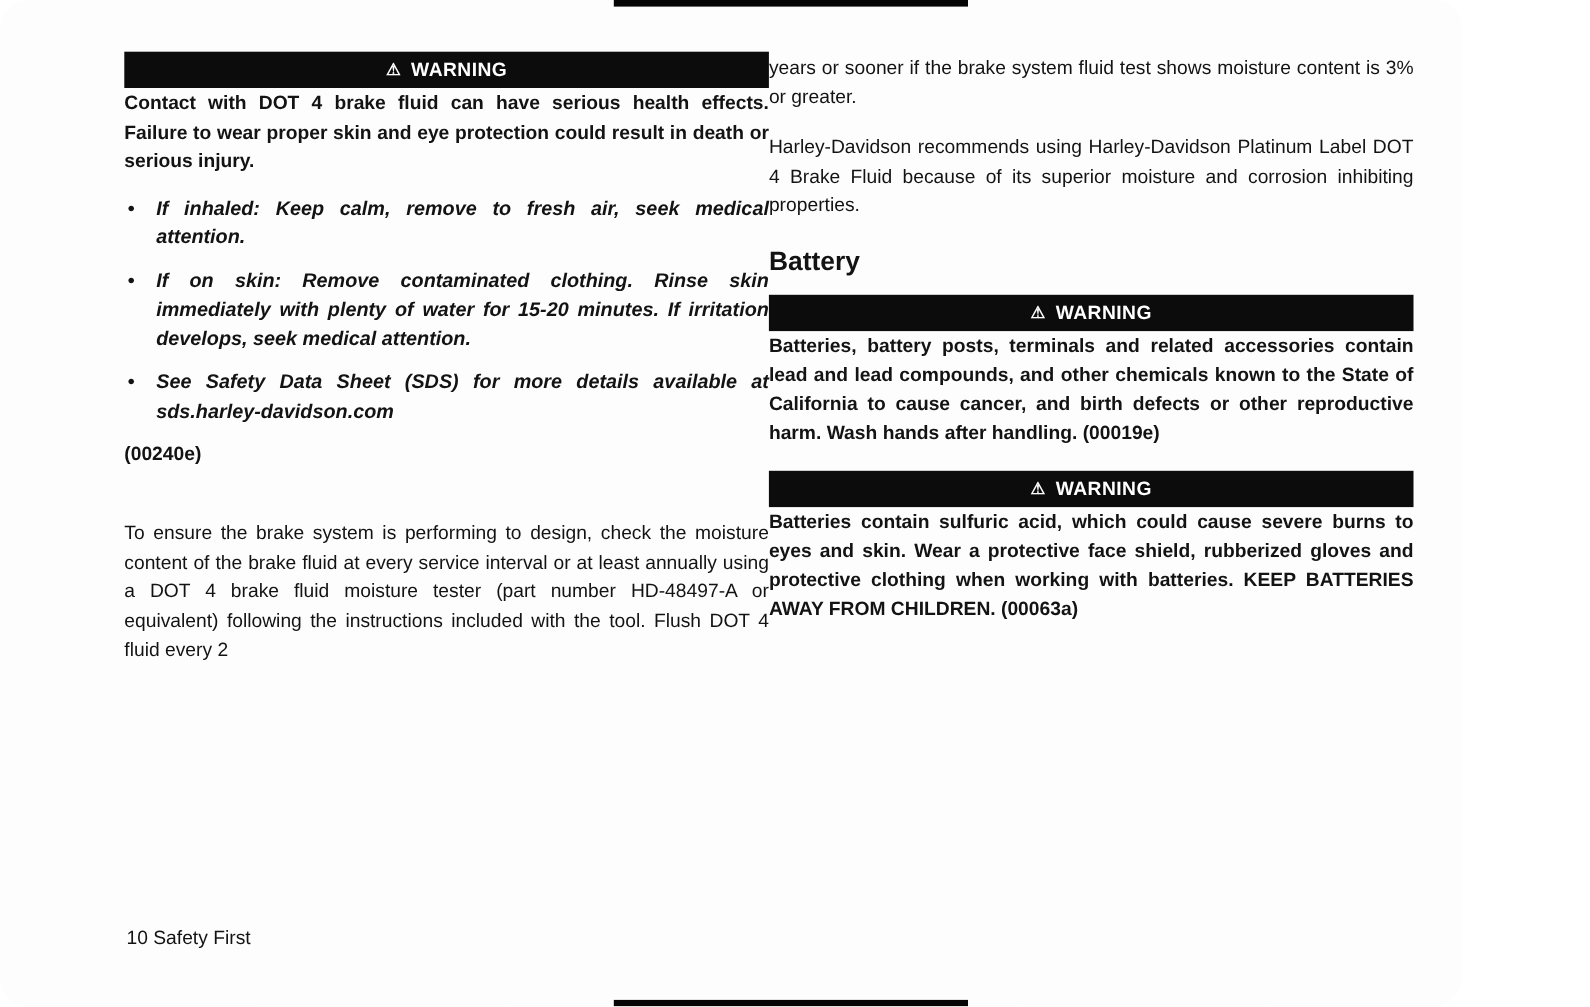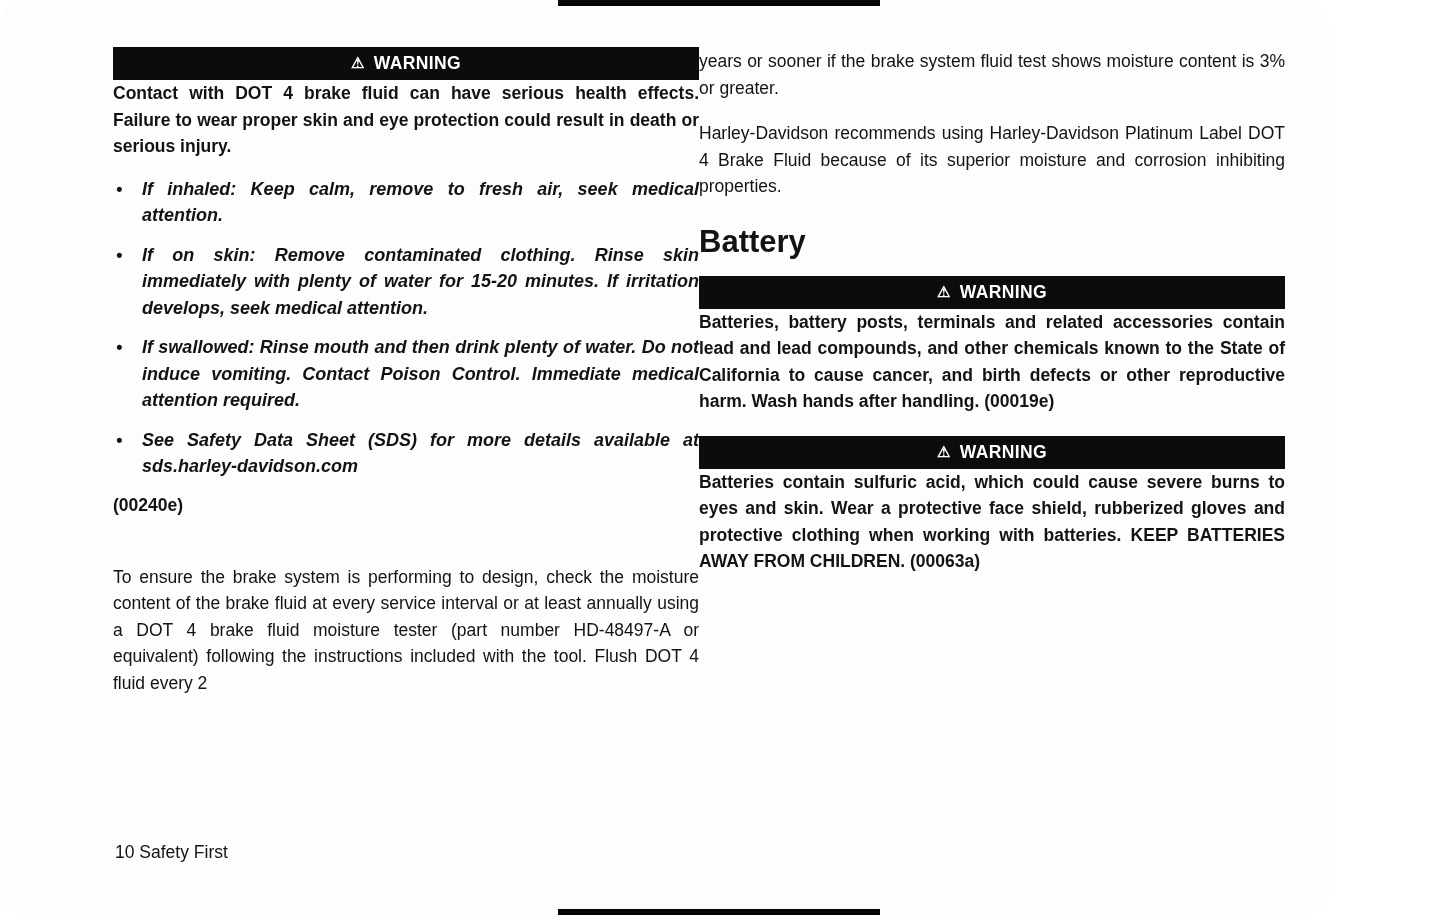--- a/index.html
+++ b/index.html
@@ -76,21 +76,21 @@
   }
 
   .code-ref {
     font-weight: bold;
     font-size: 17.5px;
     margin-top: 15px;
   }
   .left-body { margin-top: 48px; }
 
   .section-heading {
-    font-size: 31px;
+    font-size: 24px;
     font-weight: bold;
     margin-top: 24px;
     margin-bottom: 16px;
   }
   .right-par-2 { margin-top: 19px; }
   .banner-gap { margin-top: 21px; }
 
   .page-footer {
     position: absolute;
     left: 115px;
@@ -111,21 +111,20 @@
 
     <div class="warn-banner">
       <span class="tri">⚠</span><span>WARNING</span>
     </div>
 
     <p class="bold-par">Contact with DOT 4 brake fluid can have serious health effects. Failure to wear proper skin and eye protection could result in death or serious injury.</p>
 
     <ul class="bullets">
       <li>If inhaled: Keep calm, remove to fresh air, seek medical attention.</li>
       <li>If on skin: Remove contaminated clothing. Rinse skin immediately with plenty of water for 15-20 minutes. If irritation develops, seek medical attention.</li>
-      <li>If swallowed: Rinse mouth and then drink plenty of water. Do not induce vomiting. Contact Poison Control. Immediate medical attention required.</li>
       <li>See Safety Data Sheet (SDS) for more details available at sds.harley-davidson.com</li>
     </ul>
 
     <p class="code-ref">(00240e)</p>
 
     <p class="plain-par left-body">To ensure the brake system is performing to design, check the moisture content of the brake fluid at every service interval or at least annually using a DOT 4 brake fluid moisture tester (part number HD-48497-A or equivalent) following the instructions included with the tool. Flush DOT 4 fluid every 2</p>
 
   </div>
 
   <div class="col col-right">

